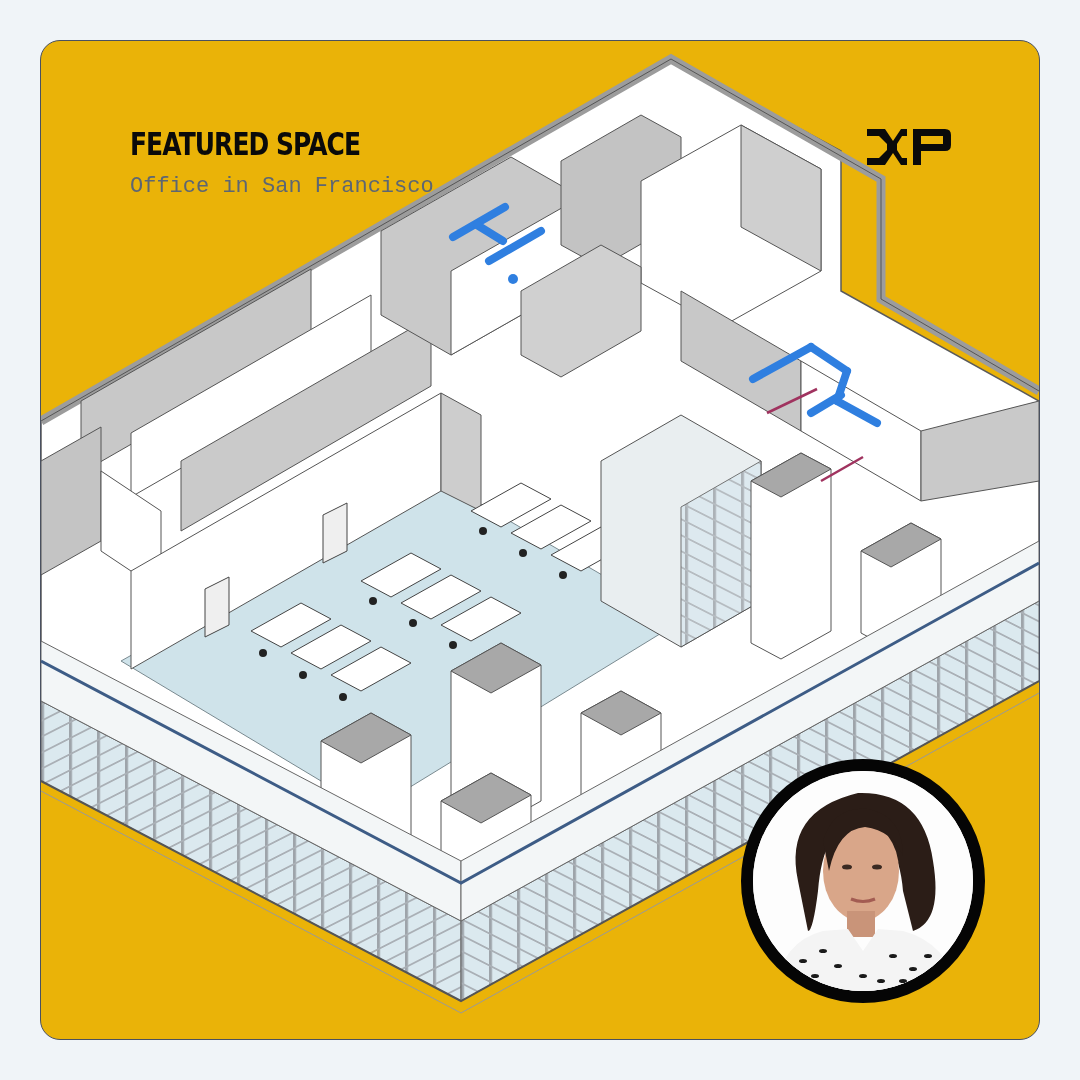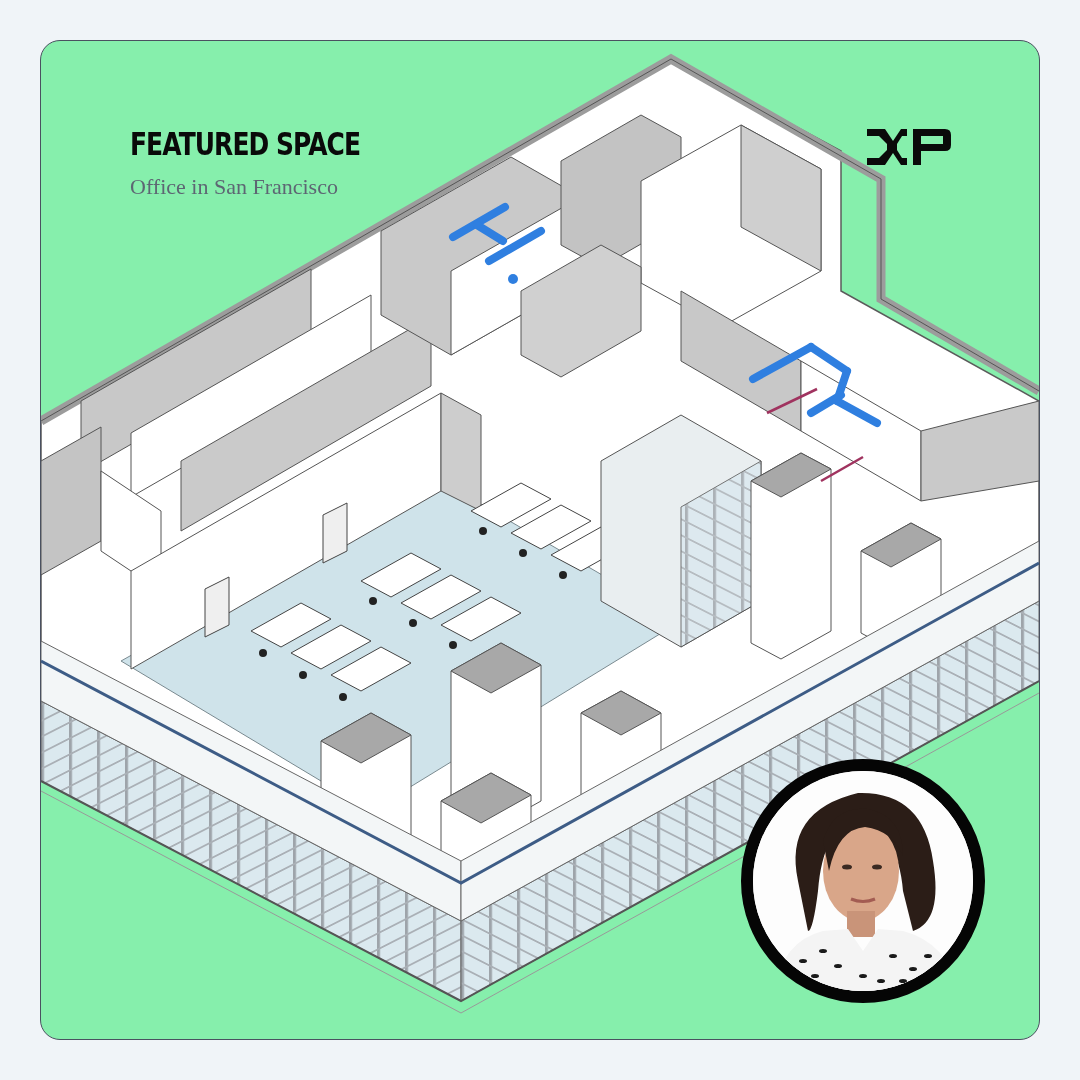--- a/index.html
+++ b/index.html
@@ -9,21 +9,21 @@
       position: relative;
       overflow: hidden;
       font-family: "Liberation Sans", sans-serif;
     }
     .card {
       position: absolute;
       left: 40px; top: 40px;
       width: 998px; height: 998px;
       border: 1.5px solid #4a5160;
       border-radius: 20px;
-      background: #86efac;
+      background: #eab308;
       overflow: hidden;
     }
     .building {
       position: absolute;
       left: 0; top: 0;
       width: 998px; height: 998px;
     }
     .title {
       position: absolute;
       left: 89px; top: 84px;
@@ -33,21 +33,21 @@
       letter-spacing: -1.2px;
       color: #0a0a0a;
       transform: scaleX(0.78);
       transform-origin: left top;
       white-space: nowrap;
       text-transform: uppercase;
     }
     .subtitle {
       position: absolute;
       left: 89px; top: 133px;
-      font-family: Liberation Serif, serif;
+      font-family: Liberation Mono, monospace;
       font-size: 22px;
       color: #5d6673;
       white-space: nowrap;
     }
     .logo {
       position: absolute;
       left: 826px; top: 86px;
       width: 84px; height: 40px;
     }
     .cta {

